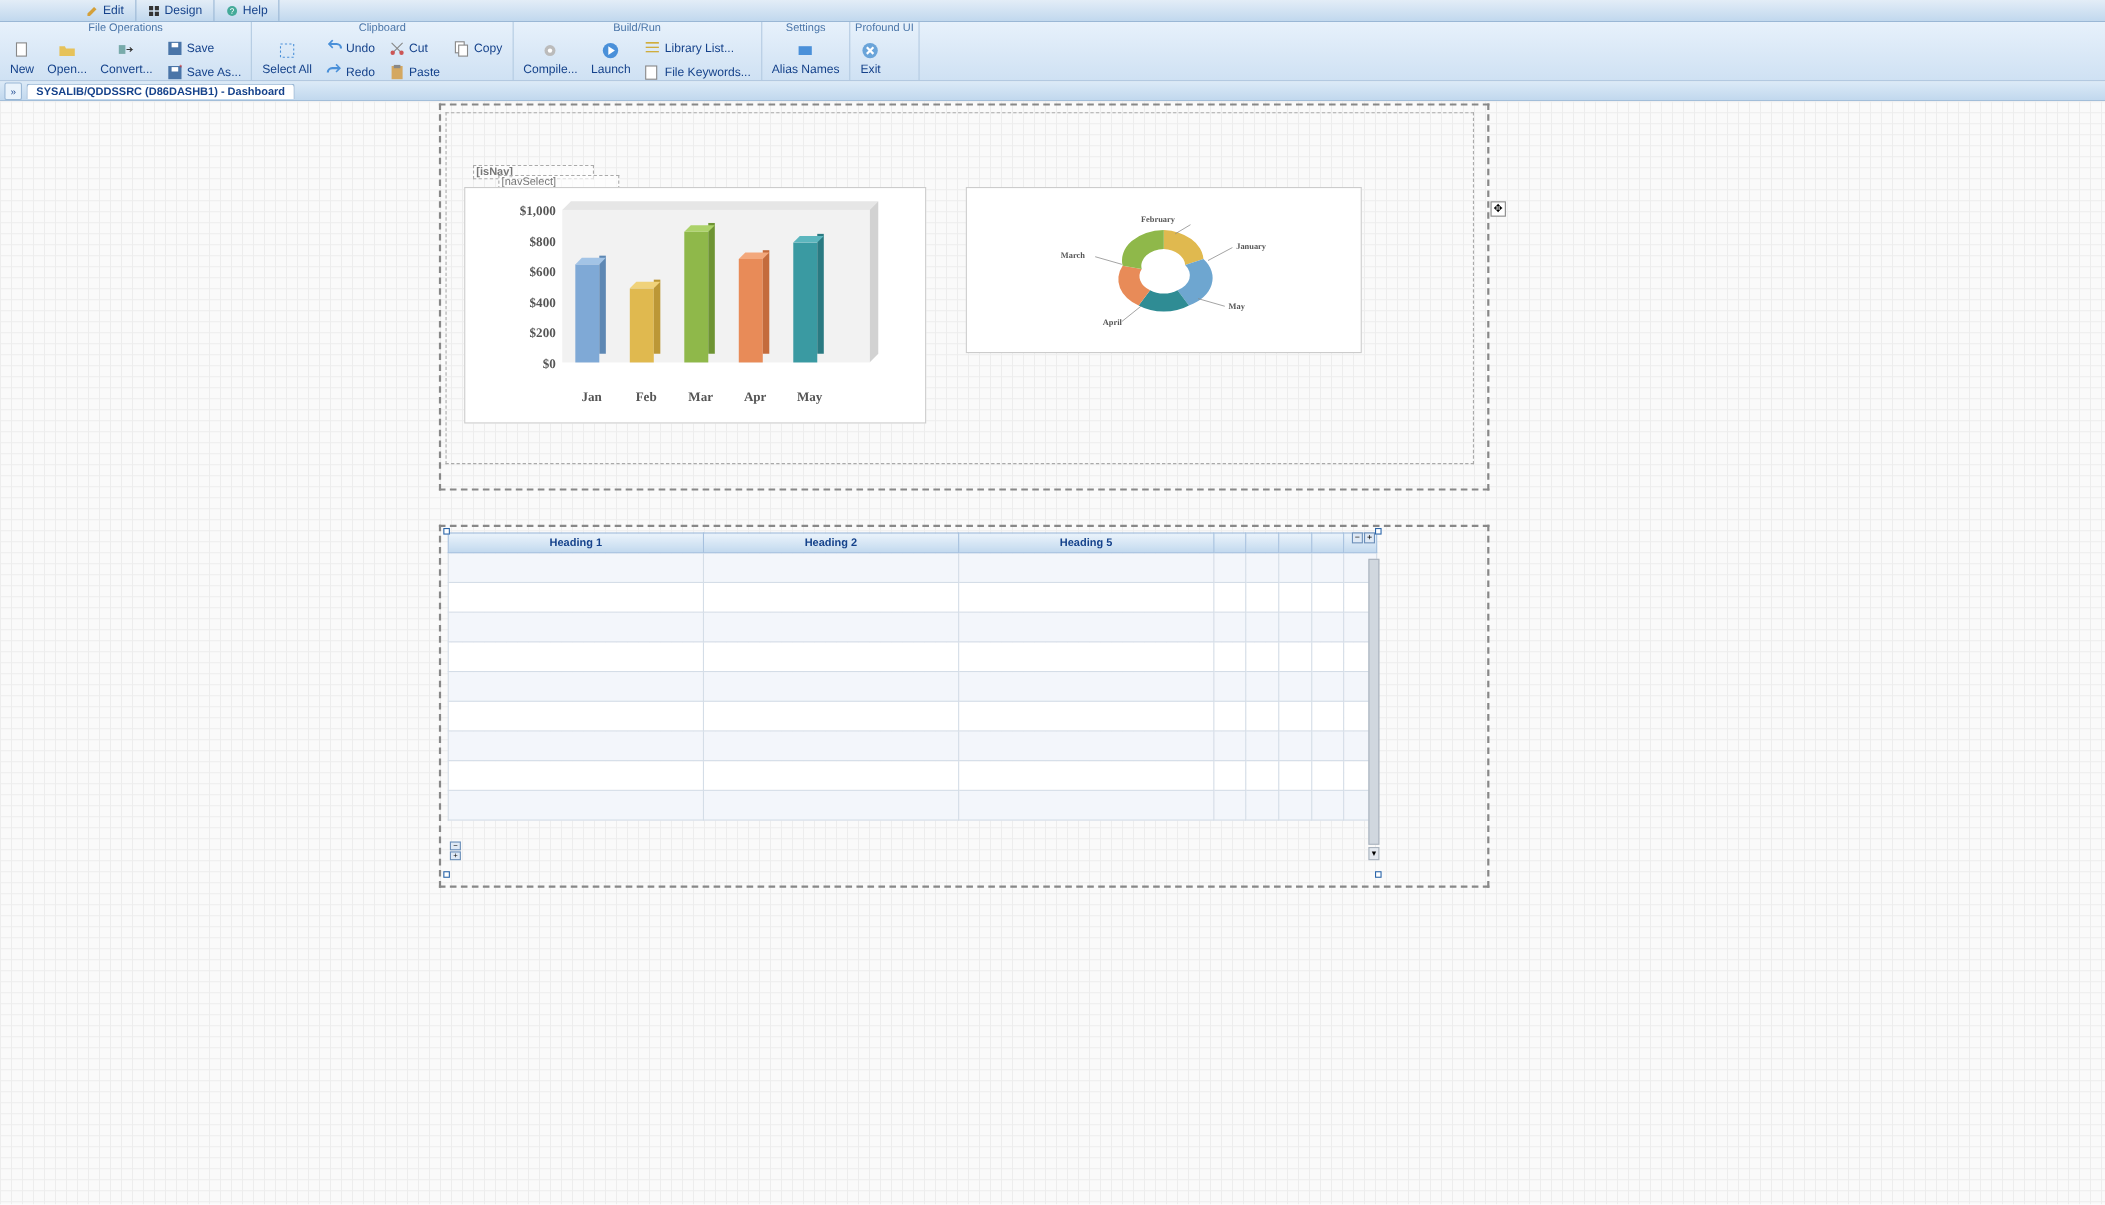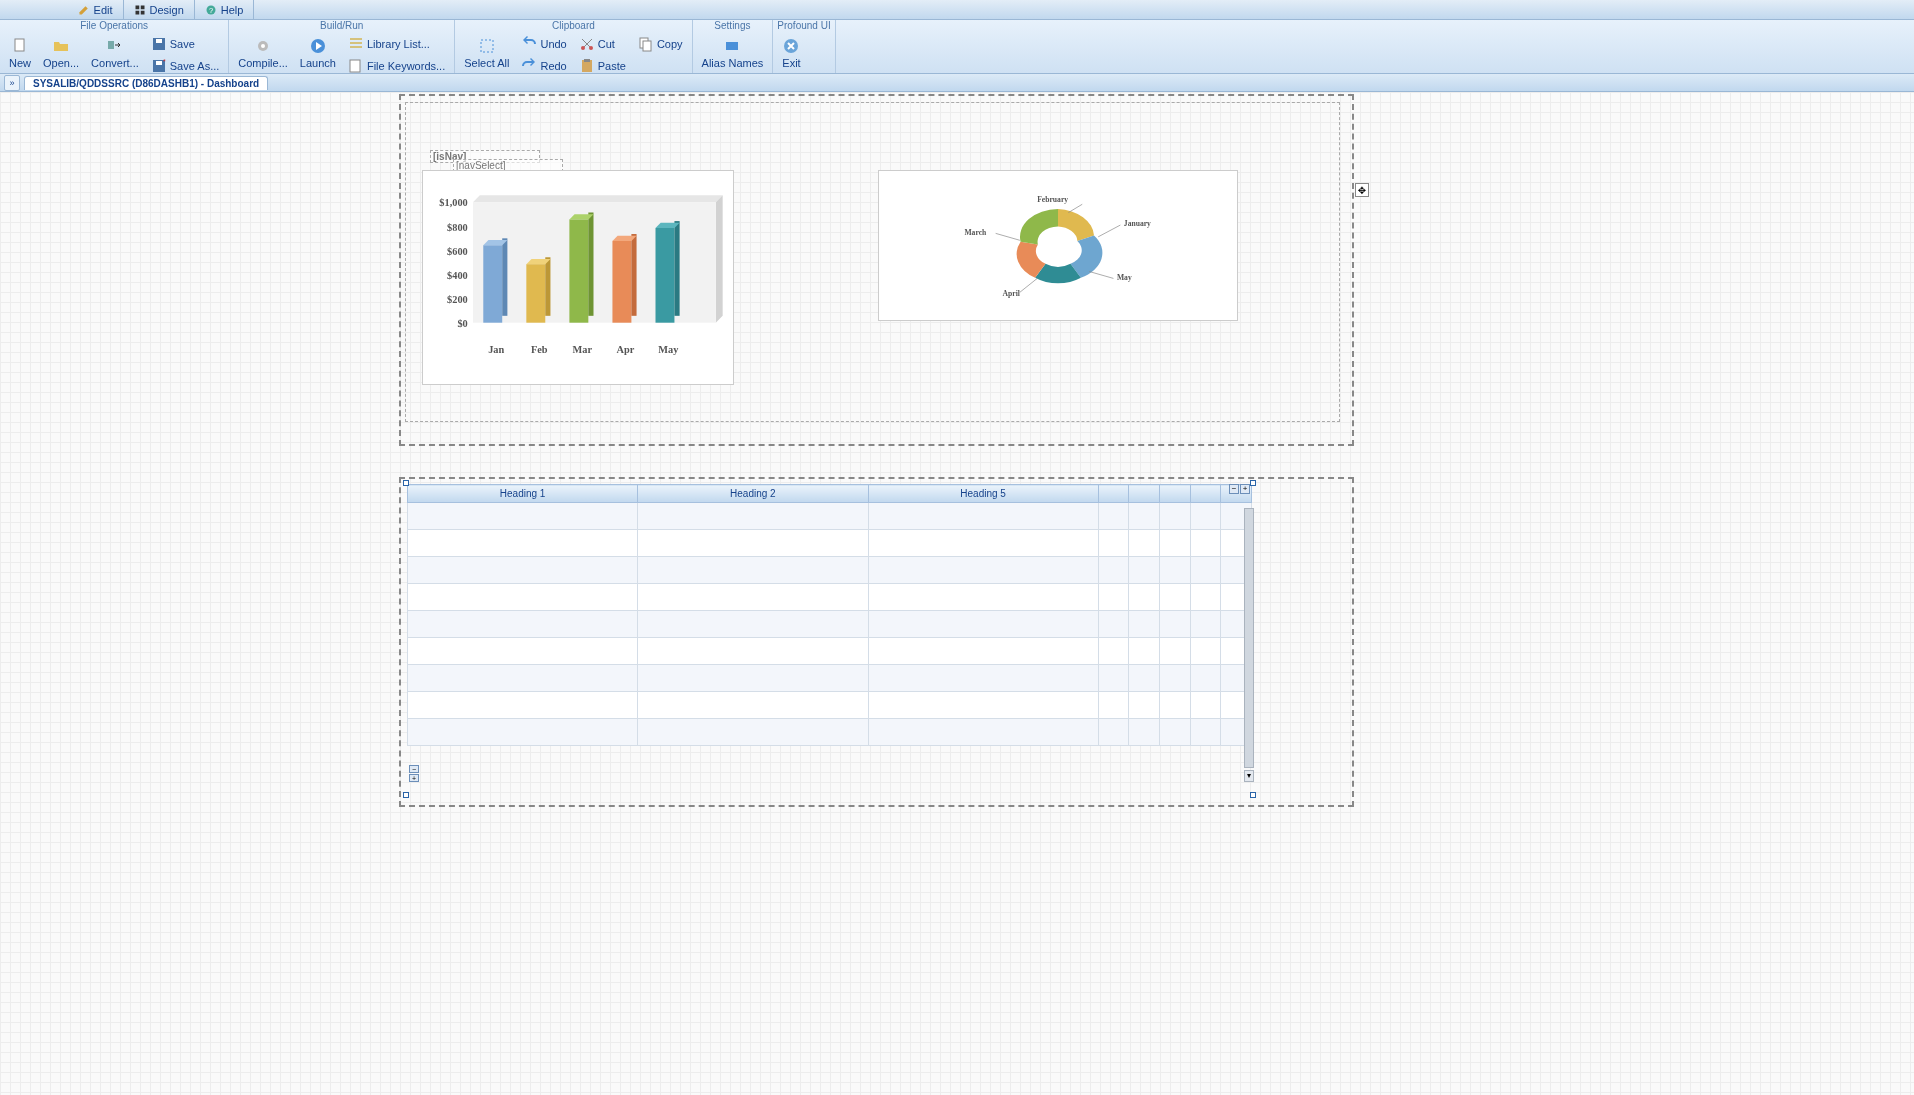--- a/index.html
+++ b/index.html
@@ -135,21 +135,21 @@
   color: #777;
   padding: 0 2px;
 }
 .ph1 { left: 430px; top: 58px; width: 110px; height: 13px; font-weight: bold; }
 .ph2 { left: 453px; top: 67px; width: 110px; height: 13px; }
 .chart-box {
   position: absolute;
   background: #fff;
   border: 1px solid #ccc;
 }
-.chart-bar { left: 422px; top: 78px; width: 312px; height: 215px; }
+.chart-bar { left: 422px; top: 78px; width: 420px; height: 215px; }
 .chart-pie { left: 878px; top: 78px; width: 360px; height: 151px; }
 .charts-container { position:absolute; left: 405px; top: 10px; width: 935px; height: 320px; border: 1px dashed #aaa; }
 .move-handle {
   position: absolute;
   right: -30px; top: 80px;
   width: 14px; height: 14px;
   border: 1px solid #888;
   background: #fff;
   font-size: 10px;
   display: flex; align-items: center; justify-content: center;
@@ -171,21 +171,21 @@
 .data-grid {
   width: 100%;
   border-collapse: collapse;
   font-size: 10px;
 }
 .data-grid th {
   background: linear-gradient(to bottom, #eaf3fb, #c1d8ee);
   border: 1px solid #a6c0de;
   padding: 3px;
   color: #15428b;
-  font-weight: normal;
+  font-weight: bold;
   text-align: center;
 }
 .data-grid td {
   border: 1px solid #d4dde7;
   height: 27px;
   background: #fff;
 }
 .data-grid tr:nth-child(odd) td { background: #f3f6fb; }
 .sel-handle {
   position: absolute;
@@ -293,62 +293,20 @@
                   <text x="12" y="6" font-size="7" fill="#c33">*</text>
                 </svg>
               </span>
             <span>Save As...</span>
           </div>
         </div>
       </div>
     </div>
 
     <div class="ribbon-section">
-      <div class="section-title">Build/Run</div>
-      <div class="section-body">
-        <div class="rbtn big">
-          <span class="ricon">
-              <svg viewBox="0 0 16 16">
-                <circle cx="8" cy="8" r="5" fill="#bbb"></circle>
-                <circle cx="8" cy="8" r="2" fill="#fff"></circle>
-              </svg>
-            </span>
-          <span>Compile...</span>
-        </div>
-        <div class="rbtn big">
-          <span class="ricon">
-              <svg viewBox="0 0 16 16">
-                <circle cx="8" cy="8" r="7" fill="#4a90d9"></circle>
-                <path d="M6 4l6 4-6 4z" fill="#fff"></path>
-              </svg>
-            </span>
-          <span>Launch</span>
-        </div>
-        <div class="col">
-          <div class="rbtn">
-            <span class="ricon">
-                <svg viewBox="0 0 16 16">
-                  <path stroke="#c90" d="M2 3h12M2 7h12M2 11h12"></path>
-                </svg>
-              </span>
-            <span>Library List...</span>
-          </div>
-          <div class="rbtn">
-            <span class="ricon">
-                <svg viewBox="0 0 16 16">
-                  <rect x="2" y="2" width="10" height="12" fill="#fff" stroke="#888"></rect>
-                </svg>
-              </span>
-            <span>File Keywords...</span>
-          </div>
-        </div>
-      </div>
-    </div>
-
-    <div class="ribbon-section">
       <div class="section-title">Clipboard</div>
       <div class="section-body">
         <div class="rbtn big">
           <span class="ricon">
               <svg viewBox="0 0 16 16">
                 <rect x="2" y="2" width="12" height="12" fill="none" stroke="#4a90d9" stroke-dasharray="2"></rect>
               </svg>
             </span>
           <span>Select All</span>
         </div>
@@ -393,20 +351,62 @@
         </div>
         <div class="col">
           <div class="rbtn">
             <span class="ricon">
                 <svg viewBox="0 0 16 16">
                   <rect x="2" y="2" width="8" height="10" fill="#fff" stroke="#888"></rect>
                   <rect x="5" y="5" width="8" height="10" fill="#fff" stroke="#888"></rect>
                 </svg>
               </span>
             <span>Copy</span>
+          </div>
+        </div>
+      </div>
+    </div>
+
+    <div class="ribbon-section">
+      <div class="section-title">Build/Run</div>
+      <div class="section-body">
+        <div class="rbtn big">
+          <span class="ricon">
+              <svg viewBox="0 0 16 16">
+                <circle cx="8" cy="8" r="5" fill="#bbb"></circle>
+                <circle cx="8" cy="8" r="2" fill="#fff"></circle>
+              </svg>
+            </span>
+          <span>Compile...</span>
+        </div>
+        <div class="rbtn big">
+          <span class="ricon">
+              <svg viewBox="0 0 16 16">
+                <circle cx="8" cy="8" r="7" fill="#4a90d9"></circle>
+                <path d="M6 4l6 4-6 4z" fill="#fff"></path>
+              </svg>
+            </span>
+          <span>Launch</span>
+        </div>
+        <div class="col">
+          <div class="rbtn">
+            <span class="ricon">
+                <svg viewBox="0 0 16 16">
+                  <path stroke="#c90" d="M2 3h12M2 7h12M2 11h12"></path>
+                </svg>
+              </span>
+            <span>Library List...</span>
+          </div>
+          <div class="rbtn">
+            <span class="ricon">
+                <svg viewBox="0 0 16 16">
+                  <rect x="2" y="2" width="10" height="12" fill="#fff" stroke="#888"></rect>
+                </svg>
+              </span>
+            <span>File Keywords...</span>
           </div>
         </div>
       </div>
     </div>
 
     <div class="ribbon-section">
       <div class="section-title">Settings</div>
       <div class="section-body">
         <div class="rbtn big">
           <span class="ricon">

